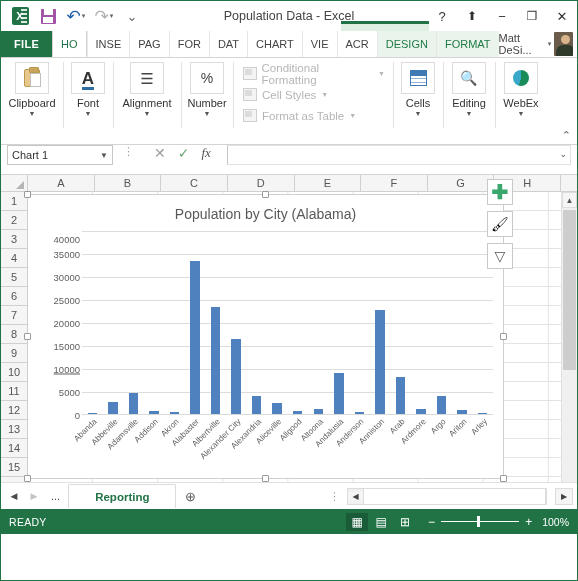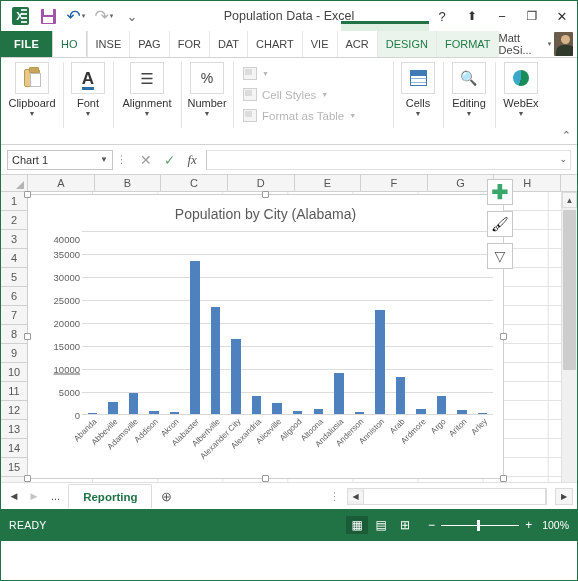--- a/index.html
+++ b/index.html
@@ -85,21 +85,21 @@
 
   .styles-group { flex-direction:column; align-items:flex-start; padding:5px 8px 0 10px; justify-content:flex-start; width:160px;}
   .stylerow { display:flex; align-items:center; gap:5px; color:#b6b6b6; font-size:11.5px; height:21px;}
   .style-ic{width:14px;height:13px;border:1px solid #cfcfcf;background:#f4f4f4;position:relative;}
   .style-ic::after{content:"";position:absolute;left:1px;top:1px;width:7px;height:6px;background:#dcdcdc;}
   .cap { font-size:7px; color:#b6b6b6; }
   .group-title{ position:absolute; bottom:1px; left:0; right:0; text-align:center; font-size:10.5px; color:#666;}
   .ribbon-collapse{ position:absolute; right:6px; bottom:2px; font-size:11px; color:#666; cursor:pointer;}
 
   
-  .formulabar { height:30px; display:flex; align-items:center; background:#fff; padding:0 6px; gap:0;
+  .formulabar { height:30px; display:flex; align-items:flex-start; background:#fff; padding:0 6px; gap:7px;
      border-bottom:1px solid #d4d4d4;}
   .namebox { width:106px; height:20px; border:1px solid #c6c6c6; display:flex; align-items:center;
      padding:0 4px; font-size:11px; color:#333; background:#fff;}
   .namebox .nb-caret{ margin-left:auto; font-size:8px; color:#555;}
   .fb-dots{ color:#9a9a9a; font-size:11px; padding:0 3px; letter-spacing:1px;}
   .fb-btns{ display:flex; align-items:center; gap:12px; padding:0 9px; }
   .fb-x{ color:#9d9d9d; font-size:14px;} .fb-chk{ color:#6aa877; font-size:14px;} .fb-fx{ color:#555; font-size:13px; font-style:italic; font-family:"Liberation Serif",serif;}
   .fb-input{ flex:1; height:20px; border:1px solid #e2e2e2; border-left:1px solid #c6c6c6; background:#fff; position:relative;}
   .fb-expand{ position:absolute; right:3px; top:3px; font-size:9px; color:#555;}
 
@@ -144,31 +144,31 @@
   .cb-plus{ color:#3aa76d; font-size:20px; font-weight:bold; line-height:1;}
   .cb-brush{ font-size:14px; }
   .cb-filter{ font-size:14px; color:#555;}
 
   
   .sheettabs{ height:27px; background:#fff; display:flex; align-items:center; padding:0 4px;
      border-top:1px solid #e0e0e0; gap:2px;}
   .navarrow{ width:18px; text-align:center; font-size:9px; color:#4a4a4a; cursor:pointer;}
   .navarrow.dim{ color:#c4c4c4;}
   .dots{ padding:0 6px; color:#4a4a4a; font-size:11px;}
-  .stab{ padding:2px 14px; font-size:11.5px; color:#217346; font-weight:bold; background:#fff;
+  .stab{ padding:2px 26px; font-size:11.5px; color:#217346; font-weight:bold; background:#fff;
      border:1px solid #dcdcdc; border-bottom:none; border-radius:2px 2px 0 0; height:24px; display:flex; align-items:center;}
   .addsheet{ width:24px; text-align:center; font-size:13px; color:#5a5a5a; }
   .hs-dots{ margin-left:auto; color:#9a9a9a; font-size:11px; letter-spacing:1px; padding-right:4px;}
   .hscroll{ width:200px; height:17px; display:flex; align-items:center; background:#f0f0f0; border:1px solid #dcdcdc;}
   .hs-btn{ width:15px; text-align:center; font-size:8px; color:#444; background:#f5f5f5;}
   .hs-track{ flex:1; height:15px; background:#fff; border-left:1px solid #dcdcdc; border-right:1px solid #dcdcdc;}
   .hs-right{ width:18px; text-align:center; font-size:8px; color:#444; border:1px solid #dcdcdc; height:17px; line-height:15px; background:#f5f5f5; margin-left:6px;}
 
   
-  .statusbar{ height:32px; background:#217346; display:flex; align-items:center; color:#fff; font-size:10.5px; padding:0 8px;}
+  .statusbar{ height:25px; background:#217346; display:flex; align-items:center; color:#fff; font-size:10.5px; padding:0 8px;}
   .status-text{ letter-spacing:.3px;}
   .viewbtns{ margin-left:auto; display:flex; align-items:center; gap:2px; }
   .vbtn{ width:22px; height:18px; display:flex; align-items:center; justify-content:center; font-size:12px; color:#fff;}
   .vbtn.sel{ background:#1a5c38;}
   .zoomwrap{ display:flex; align-items:center; gap:6px; margin-left:10px;}
   .zsign{ font-size:12px;}
   .ztrack{ width:78px; height:1px; background:#fff; position:relative;}
   .zthumb{ position:absolute; left:36px; top:-5px; width:3px; height:11px; background:#fff;}
   .zval{ margin-left:8px; font-size:10.5px;}
 </style>
@@ -255,20 +255,21 @@
       <div class="bigbtn">
           <span class="num-ic">%</span>
         </div>
       <div class="rglabel">Number</div>
       <div class="rgcaret">▼</div>
     </div>
 
     <div class="rgroup styles-group">
       <div class="stylerow">
         <span class="style-ic"></span>
+        <span>Conditional Formatting</span>
         <span class="cap">▼</span>
       </div>
       <div class="stylerow">
         <span class="style-ic"></span>
         <span>Cell Styles</span>
         <span class="cap">▼</span>
       </div>
       <div class="stylerow">
         <span class="style-ic"></span>
         <span>Format as Table</span>

